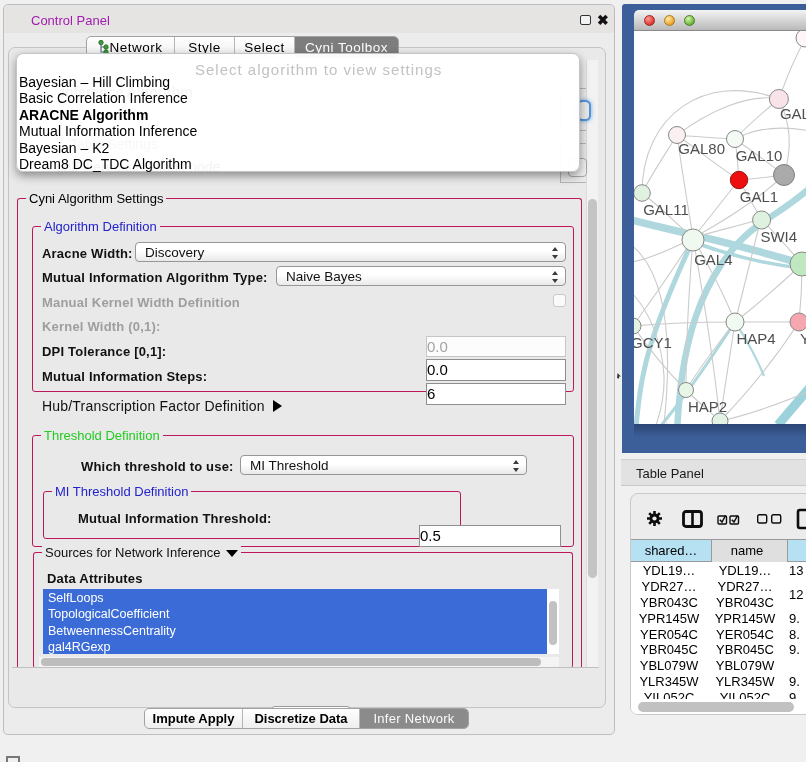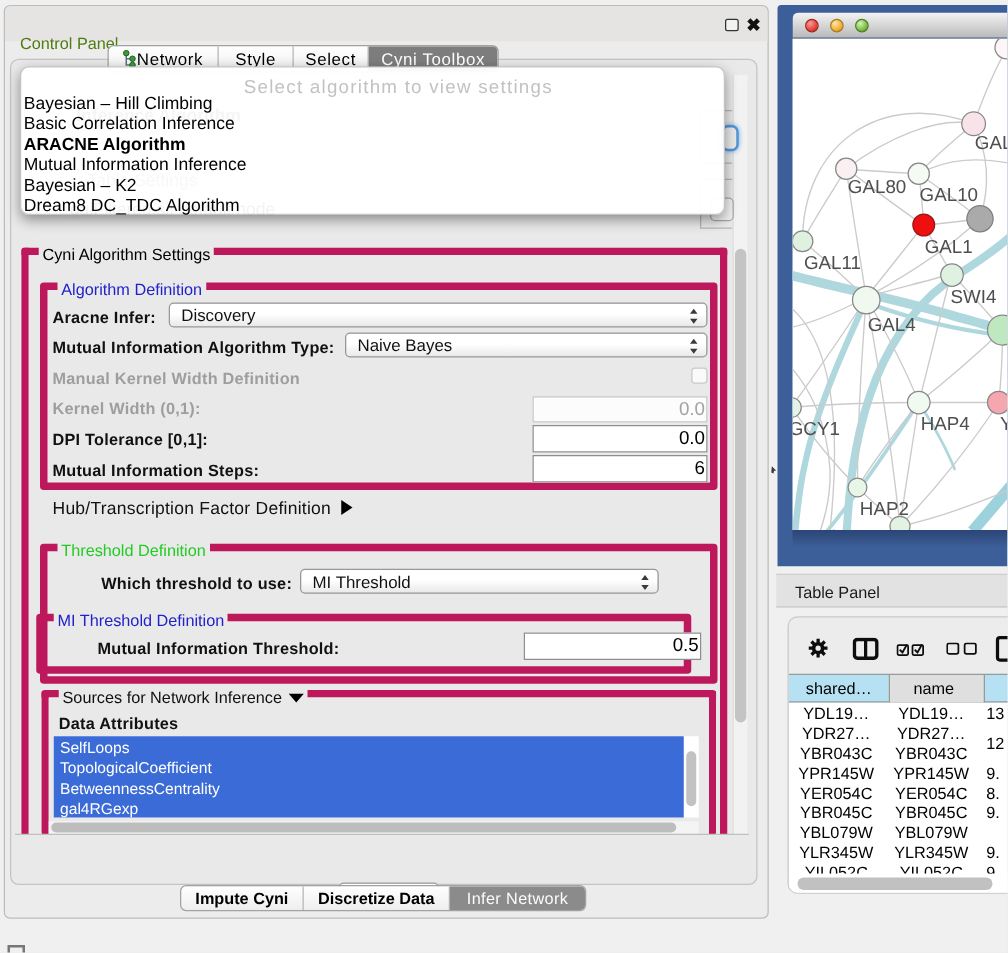--- a/index.html
+++ b/index.html
@@ -1,34 +1,34 @@
 <!DOCTYPE html>
 <html><head>
 <meta charset="utf-8">
 <style>
 * { margin:0; padding:0; box-sizing:border-box; }
 html,body { width:806px; height:762px; background:#f0f0f0; font-family:"Liberation Sans",sans-serif; overflow:hidden; position:relative; }
 .abs { position:absolute; }
 .bold { font-weight:bold; }
-.group { position:absolute; border:6px solid #be185d; border-radius:3px;text-align:center; }
+.group { position:absolute; border:1px solid #be185d; border-radius:3px;text-align:center; }
 .legend { position:absolute; top:-8px; left:8px; background:#e9e9e9; padding:0 3px; font-size:13px; line-height:15px; white-space:nowrap; }
 .lbl { position:absolute; font-size:13px; font-weight:bold; color:#111; white-space:nowrap; letter-spacing:0.2px; }
 .combo { position:absolute; height:20px; border:1px solid #979797; border-radius:4px; background:linear-gradient(#ffffff,#ffffff 45%,#e9e9e9); font-size:13.5px; line-height:19px; padding-left:9px; color:#111; }
 .spin { position:absolute; right:7px; top:4px; width:6px; height:12px; }
 .spin:before { content:""; position:absolute; top:0; left:0; border-left:3px solid transparent; border-right:3px solid transparent; border-bottom:4.5px solid #3a3a3a; }
 .spin:after { content:""; position:absolute; bottom:0; left:0; border-left:3px solid transparent; border-right:3px solid transparent; border-top:4.5px solid #3a3a3a; }
-.field { position:absolute; height:22px; background:#fff; border:1px solid #8e8e8e; font-size:15px; line-height:20px; text-align:right; padding-right:1px; color:#000; }
+.field { position:absolute; height:22px; background:#fff; border:1px solid #8e8e8e; font-size:15px; line-height:20px; text-align:left; padding-right:1px; color:#000;margin-top:19px; }
 </style>
 </head>
 <body>
 
 <div class="abs" style="left:3px; top:4px; width:612px; height:731px; background:#ececec; border:1px solid #bdbdbd; border-radius:5px;">
 
   <div class="abs" style="left:0; top:0; width:100%; height:28px; background:#e5e4e3; border-radius:5px 5px 0 0;"></div>
-  <div class="abs" style="left:12px; top:8px; font-size:13px; color:#4d7c0f;margin-top:14px;">Control Panel</div>
+  <div class="abs" style="left:27px; top:8px; font-size:13px; color:#a21caf;">Control Panel</div>
   <div class="abs" style="left:576px; top:10px; width:11px; height:10px; border:1.5px solid #333; border-radius:2px; background:#f2f2f2;"></div>
   <div class="abs" style="left:593px; top:7px; font-size:14px; font-weight:bold; color:#111;">✖</div>
 </div>
 
 <div class="abs" style="left:8px; top:47px; width:598px; height:661px; background:#e9e9e9; border:1px solid #c4c4c4; border-radius:7px;"></div>
 
 <div class="abs" style="left:86px; top:36px; height:22px; display:flex; border:1px solid #a2a2a2; border-radius:5px; overflow:hidden; background:linear-gradient(#ffffff,#eeeeee); font-size:13.5px; letter-spacing:0.5px;">
   <div style="width:88px; border-right:1px solid #b5b5b5; display:flex; align-items:center; justify-content:center; gap:0;">
     <svg width="11" height="14" viewBox="0 0 11 14">
       <path d="M3 3 L3 12 L7 12 M3 7 L7 7" stroke="#607080" stroke-width="1.2" fill="none"></path>
@@ -52,21 +52,21 @@
 <div class="abs" style="left:587.5px; top:199px; width:9px; height:379px; background:#c4c4c4; border-radius:5px;"></div>
 
 <div class="group" style="left:17px; top:198px; width:565px; height:470px; border-bottom:none; border-radius:3px 3px 0 0;">
   <span class="legend">Cyni Algorithm Settings</span>
 </div>
 
 <div class="group" style="left:32px; top:226px; width:542px; height:166px;">
   <span class="legend" style="color:#2222cc;">Algorithm Definition</span>
 </div>
 
-<div class="lbl" style="left:42px; top:246px;">Aracne Infer:</div>
+<div class="lbl" style="left:42px; top:246px;">Aracne Width:</div>
 <div class="combo" style="left:135px; top:242px; width:431px;">Discovery<span class="spin"></span></div>
 
 <div class="lbl" style="left:42px; top:270px;">Mutual Information Algorithm Type:</div>
 <div class="combo" style="left:276px; top:266px; width:290px;">Naive Bayes<span class="spin"></span></div>
 
 <div class="lbl" style="left:42px; top:295px; color:#9e9e9e;">Manual Kernel Width Definition</div>
 <div class="abs" style="left:553px; top:294px; width:13px; height:13px; border:1px solid #c9c9c9; border-radius:3px; background:#fafafa;"></div>
 
 <div class="lbl" style="left:42px; top:319px; color:#9e9e9e;">Kernel Width (0,1):</div>
 <div class="field" style="left:426px; top:317px; width:140px; height:21px; border:1px solid #c6c6c6; background:#fcfcfc; color:#a3a3a3;">0.0</div>
@@ -79,21 +79,21 @@
 
 <div class="abs" style="left:42px; top:398px; font-size:14px; letter-spacing:0.2px; color:#111;">Hub/Transcription Factor Definition</div>
 <div class="abs" style="left:273px; top:400px; width:0; height:0; border-top:6px solid transparent; border-bottom:6px solid transparent; border-left:9px solid #000;"></div>
 
 <div class="group" style="left:32px; top:435px; width:542px; height:112px;">
   <span class="legend" style="color:#22cc22;">Threshold Definition</span>
 </div>
 <div class="lbl" style="left:81px; top:459px;">Which threshold to use:</div>
 <div class="combo" style="left:240px; top:455px; width:287px;">MI Threshold<span class="spin"></span></div>
 
-<div class="group" style="left:29px; top:491px; width:524px; height:48px;">
+<div class="group" style="left:43px; top:491px; width:418px; height:48px;">
   <span class="legend" style="color:#2222cc;">MI Threshold Definition</span>
 </div>
 <div class="lbl" style="left:48px; top:511px;padding-left:30px;">Mutual Information Threshold:</div>
 <div class="field" style="left:419px; top:506px; width:142px;">0.5</div>
 
 <div class="group" style="left:33px; top:552px; width:540px; height:116px; border-bottom:none;">
   <span class="legend" style="color:#111;">Sources for Network Inference <span style="display:inline-block; width:0; height:0; border-left:6px solid transparent; border-right:6px solid transparent; border-top:7px solid #000; vertical-align:middle; margin-left:2px;"></span></span>
 </div>
 <div class="lbl" style="left:35px; top:571px;margin-left:12px;">Data Attributes</div>
 
@@ -102,21 +102,21 @@
 SelfLoops<br>TopologicalCoefficient<br>BetweennessCentrality<br>gal4RGexp</div>
 <div class="abs" style="left:549px; top:601px; width:8px; height:44px; background:#c2c2c2; border-radius:4px;"></div>
 
 <div class="abs" style="left:39px; top:657px; width:520px; height:10px; background:#f4f4f4;"></div>
 <div class="abs" style="left:41px; top:658px; width:500px; height:8px; background:#bdbdbd; border-radius:4px;"></div>
 
 <div class="abs" style="left:12px; top:667px; width:587px; height:1px; background:#c0c0c0;"></div>
 <div class="abs" style="left:271px; top:676px; width:80px; height:19px; background:linear-gradient(#ffffff,#e6e6e6); border:1px solid #9a9a9a; border-radius:4px; font-size:13px; text-align:center; line-height:17px;margin-top:30px;">Apply</div>
 
 <div class="abs" style="left:144px; top:708px; height:21px; display:flex; border:1px solid #a2a2a2; border-radius:5px; overflow:hidden; background:linear-gradient(#ffffff,#eeeeee); font-size:13px;">
-  <div style="width:98px; border-right:1px solid #b5b5b5; display:flex; align-items:center; justify-content:center; font-weight:bold;">Impute Cyni</div>
+  <div style="width:98px; border-right:1px solid #b5b5b5; display:flex; align-items:center; justify-content:center; font-weight:bold;">Impute Apply</div>
   <div style="width:117px; border-right:1px solid #b5b5b5; display:flex; align-items:center; justify-content:center; font-weight:bold;">Discretize Data</div>
   <div style="width:108px; background:#8b8b8b; color:#fbfbfb; display:flex; align-items:center; justify-content:center; letter-spacing:0.3px;">Infer Network</div>
 </div>
 
 <div class="abs" style="left:6px; top:756px; width:14px; height:12px; border:2px solid #777; background:#f0f0f0;"></div>
 
 <div class="abs" style="left:16px; top:53px; width:564px; height:119px; background:rgba(255,255,255,0.965); border:1px solid rgba(150,150,150,0.55); border-radius:7px; box-shadow:0 4px 10px rgba(0,0,0,0.4); z-index:50;">
   <div class="abs" style="left:44px; top:30px; font-size:14px; color:rgba(120,120,120,0.07); font-weight:bold;">Inference Algorithm</div>
   <div class="abs" style="left:53px; top:82px; font-size:14px; color:rgba(120,120,120,0.06);">Table Settings</div>
   <div class="abs" style="left:178px; top:7px; font-size:15px; letter-spacing:1px; color:#c2c2c2;">Select algorithm to view settings</div>

